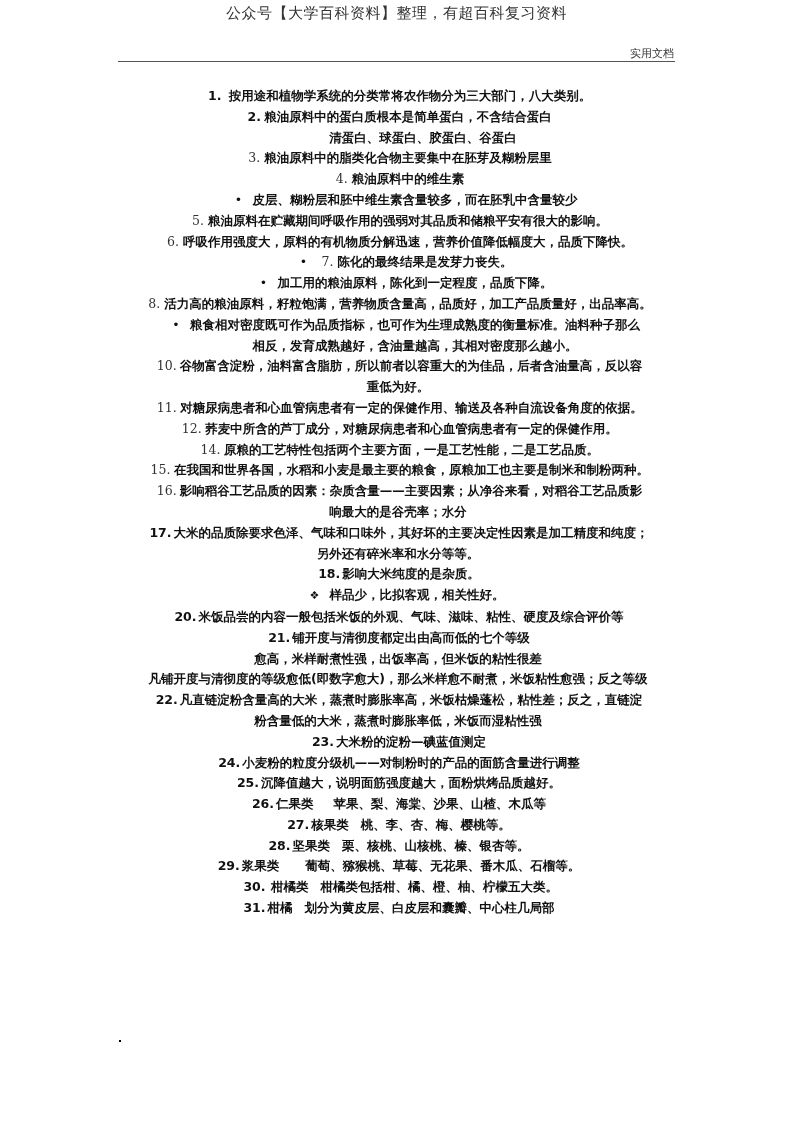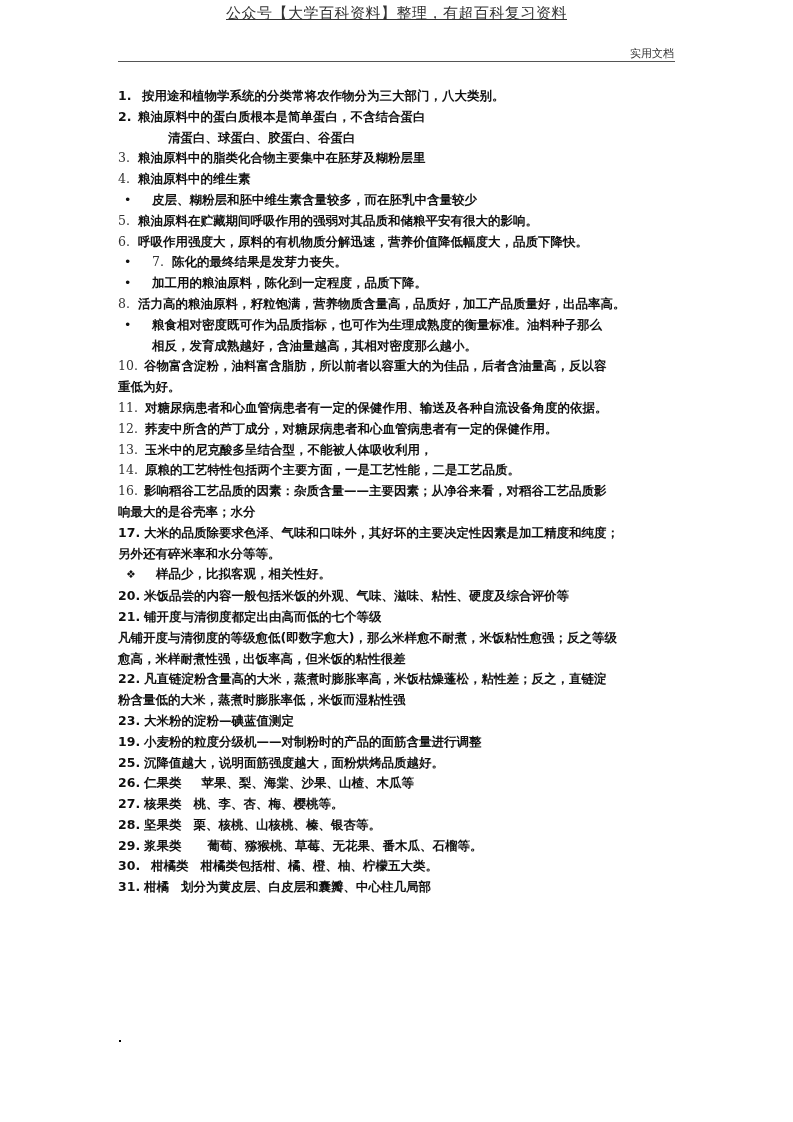--- a/index.html
+++ b/index.html
@@ -1,24 +1,24 @@
 <!DOCTYPE html>
 <html><head>
 <meta charset="utf-8">
 <style>
   html, body { margin: 0; padding: 0; background: #ffffff; }
   body { width: 793px; height: 1122px; position: relative; overflow: hidden;
          font-family: "DejaVu Sans", "Liberation Sans", sans-serif; color: #111; }
   .watermark { position: absolute; top: 4px; left: 0; width: 793px; text-align: center;
-               font-family: "DejaVu Serif", "Liberation Serif", serif; font-size: 15px; color: #333; letter-spacing: 0.5px; text-decoration: underline; }
+               font-family: "DejaVu Serif", "Liberation Serif", serif; font-size: 15px; color: #333; letter-spacing: 0.5px; }
   .hdr-label { position: absolute; top: 46px; right: 119px; font-family: "DejaVu Serif", "Liberation Serif", serif;
                font-size: 11px; color: #333; margin-left: 44px; }
   .hdr-rule { position: absolute; top: 61px; left: 118px; width: 557px; height: 0; border-top: 1.5px solid #555; }
   .content { position: absolute; top: 86px; left: 118px; width: 560px; }
-  .line { font-size: 12.5px; font-weight: bold; line-height: 20.8px; white-space: nowrap; }
+  .line { font-size: 12.5px; font-weight: bold; line-height: 20.8px; white-space: nowrap; text-align: center; }
   .num { display: inline-block; min-width: 20px; }
   .num.light { font-weight: normal; font-family: "DejaVu Serif", "Liberation Serif", serif; color: #333; }
   .ind-sub { padding-left: 50px; }
   .bullet { display: inline-block; width: 28px; padding-left: 6px; font-weight: normal; }
   .diamond { display: inline-block; width: 30px; padding-left: 8px; font-size: 11px; font-weight: normal; }
   .gap { display: inline-block; }
   .dot { position: absolute; left: 119px; top: 1040px; width: 2px; height: 2px; background: #000; }
 </style>
 </head>
 <body>
@@ -49,44 +49,45 @@
   <div class="line"><span class="num light">8.</span><span>活力高的粮油原料，籽粒饱满，营养物质含量高，品质好，加工产品质量好，出品率高。</span></div>
 
   <div class="line"><span class="bullet">•</span><span>粮食相对密度既可作为品质指标，也可作为生理成熟度的衡量标准。油料种子那么</span></div>
   <div class="line" style="padding-left:34px">相反，发育成熟越好，含油量越高，其相对密度那么越小。</div>
 
   <div class="line"><span class="num light" style="min-width:26px">10.</span><span>谷物富含淀粉，油料富含脂肪，所以前者以容重大的为佳品，后者含油量高，反以容</span></div>
   <div class="line">重低为好。</div>
 
   <div class="line"><span class="num light" style="min-width:27px">11.</span><span>对糖尿病患者和心血管病患者有一定的保健作用、输送及各种自流设备角度的依据。</span></div>
   <div class="line"><span class="num light" style="min-width:27px">12.</span><span>荞麦中所含的芦丁成分，对糖尿病患者和心血管病患者有一定的保健作用。</span></div>
-  <div class="line"><span class="num light" style="min-width:27px">13.</span><span>玉米中的尼克酸多呈结合型，不能被人体吸收利用，</span></div>
   <div class="line"><span class="num light" style="min-width:27px">14.</span><span>原粮的工艺特性包括两个主要方面，一是工艺性能，二是工艺品质。</span></div>
+  <div class="line"><span class="num light" style="min-width:27px">15.</span><span>在我国和世界各国，水稻和小麦是最主要的粮食，原粮加工也主要是制米和制粉两种。</span></div>
 
   <div class="line"><span class="num light" style="min-width:26px">16.</span><span>影响稻谷工艺品质的因素：杂质含量——主要因素；从净谷来看，对稻谷工艺品质影</span></div>
   <div class="line">响最大的是谷壳率；水分</div>
 
   <div class="line"><span class="num" style="min-width:26px">17.</span><span>大米的品质除要求色泽、气味和口味外，其好坏的主要决定性因素是加工精度和纯度；</span></div>
   <div class="line">另外还有碎米率和水分等等。</div>
 
+  <div class="line"><span class="num" style="min-width:26px">18.</span><span>影响大米纯度的是杂质。</span></div>
 
   <div class="line"><span class="diamond">❖</span><span>样品少，比拟客观，相关性好。</span></div>
 
   <div class="line"><span class="num" style="min-width:26px">20.</span><span>米饭品尝的内容一般包括米饭的外观、气味、滋味、粘性、硬度及综合评价等</span></div>
 
   <div class="line"><span class="num" style="min-width:26px">21.</span><span>铺开度与清彻度都定出由高而低的七个等级</span></div>
+  <div class="line">愈高，米样耐煮性强，出饭率高，但米饭的粘性很差</div>
   <div class="line">凡铺开度与清彻度的等级愈低(即数字愈大)，那么米样愈不耐煮，米饭粘性愈强；反之等级</div>
-  <div class="line">愈高，米样耐煮性强，出饭率高，但米饭的粘性很差</div>
 
   <div class="line"><span class="num" style="min-width:26px">22.</span><span>凡直链淀粉含量高的大米，蒸煮时膨胀率高，米饭枯燥蓬松，粘性差；反之，直链淀</span></div>
   <div class="line">粉含量低的大米，蒸煮时膨胀率低，米饭而湿粘性强</div>
 
   <div class="line"><span class="num" style="min-width:26px">23.</span><span>大米粉的淀粉—碘蓝值测定</span></div>
 
-  <div class="line"><span class="num" style="min-width:26px">19.</span><span>小麦粉的粒度分级机——对制粉时的产品的面筋含量进行调整</span></div>
+  <div class="line"><span class="num" style="min-width:26px">24.</span><span>小麦粉的粒度分级机——对制粉时的产品的面筋含量进行调整</span></div>
   <div class="line"><span class="num" style="min-width:26px">25.</span><span>沉降值越大，说明面筋强度越大，面粉烘烤品质越好。</span></div>
 
   <div class="line"><span class="num" style="min-width:26px">26.</span><span>仁果类</span><span class="gap" style="width:20px"></span><span>苹果、梨、海棠、沙果、山楂、木瓜等</span></div>
   <div class="line"><span class="num" style="min-width:26px">27.</span><span>核果类</span><span class="gap" style="width:12px"></span><span>桃、李、杏、梅、樱桃等。</span></div>
   <div class="line"><span class="num" style="min-width:26px">28.</span><span>坚果类</span><span class="gap" style="width:12px"></span><span>栗、核桃、山核桃、榛、银杏等。</span></div>
   <div class="line"><span class="num" style="min-width:26px">29.</span><span>浆果类</span><span class="gap" style="width:26px"></span><span>葡萄、猕猴桃、草莓、无花果、番木瓜、石榴等。</span></div>
   <div class="line"><span class="num" style="min-width:33px">30.</span><span>柑橘类</span><span class="gap" style="width:12px"></span><span>柑橘类包括柑、橘、橙、柚、柠檬五大类。</span></div>
   <div class="line"><span class="num" style="min-width:26px">31.</span><span>柑橘</span><span class="gap" style="width:12px"></span><span>划分为黄皮层、白皮层和囊瓣、中心柱几局部</span></div>
 </div>
 

